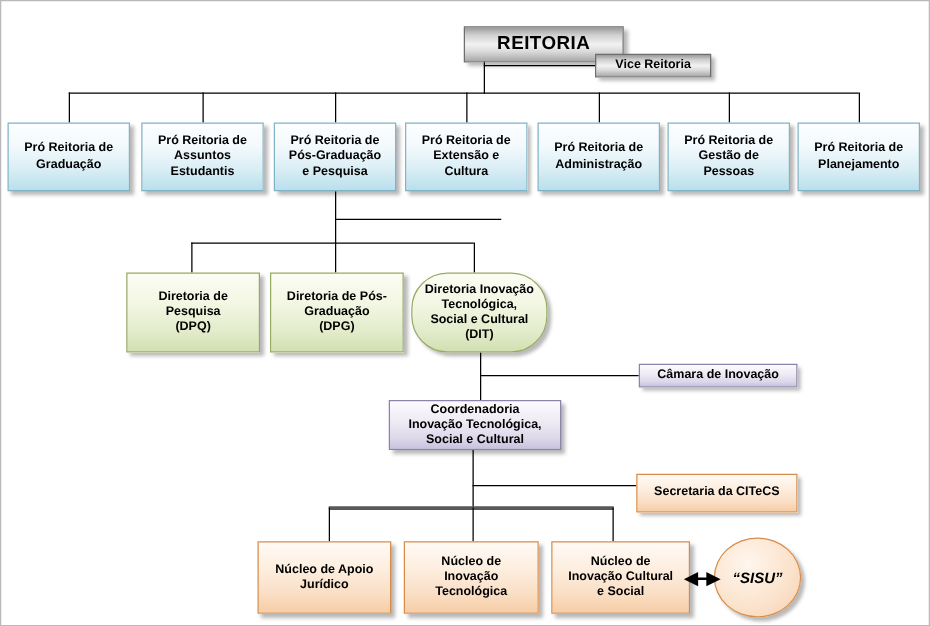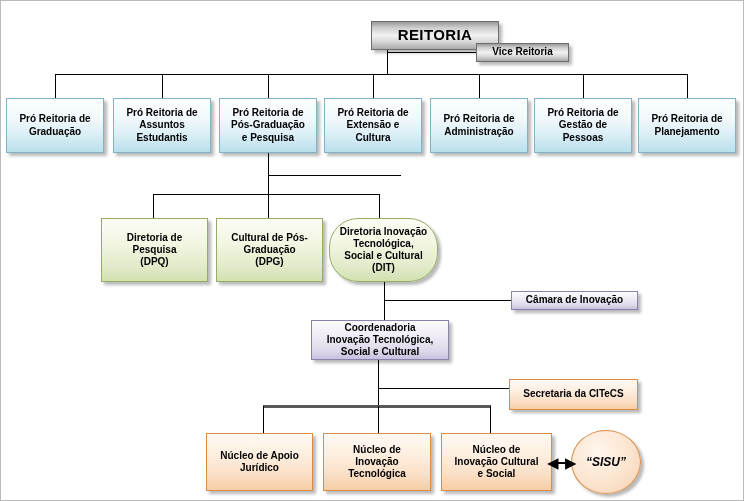--- a/index.html
+++ b/index.html
@@ -162,21 +162,21 @@
 Planejamento</span>
   </div>
 
 
   <div class="node green sh" style="left:100px;top:217px;width:107px;height:64px;font-size:10px;white-space:pre-line;">
     <span>Diretoria de
 Pesquisa
 (DPQ)</span>
   </div>
   <div class="node green sh" style="left:215px;top:217px;width:107px;height:64px;font-size:10px;white-space:pre-line;">
-    <span>Cultural de Pós-
+    <span>Diretoria de Pós-
 Graduação
 (DPG)</span>
   </div>
   <div class="node green sh" style="left:328px;top:217px;width:109px;height:64px;font-size:10px;white-space:pre-line;border-radius:29px;">
     <span>Diretoria Inovação
 Tecnológica,
 Social e Cultural
 (DIT)</span>
   </div>
 

